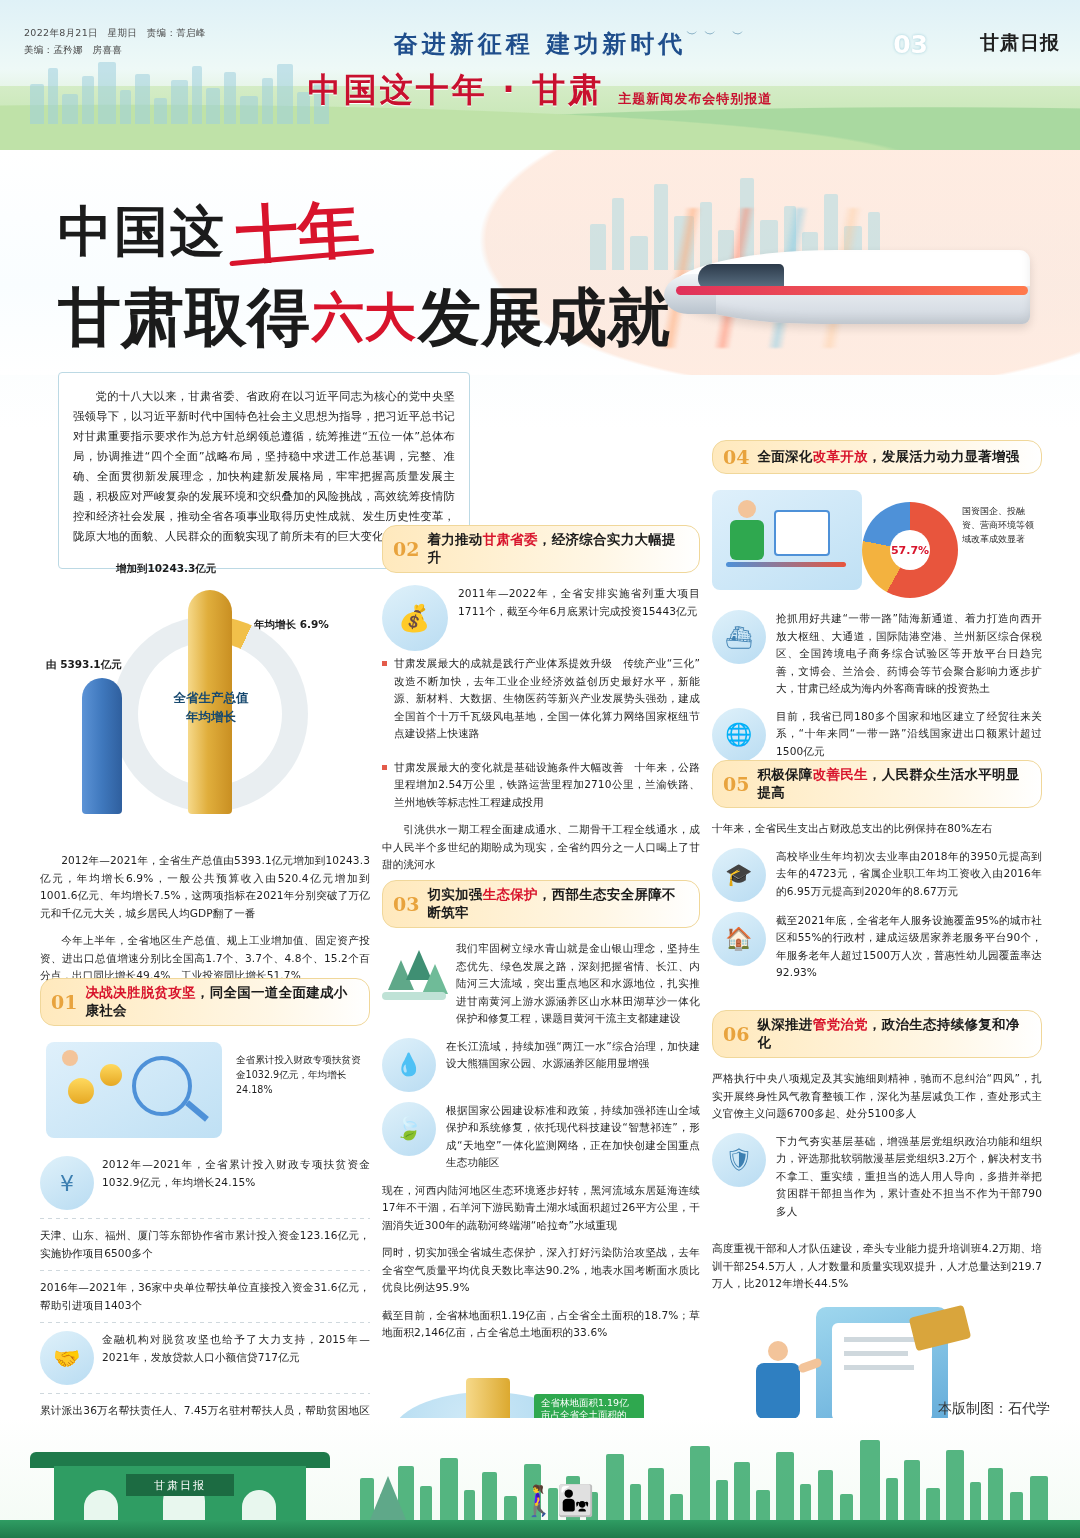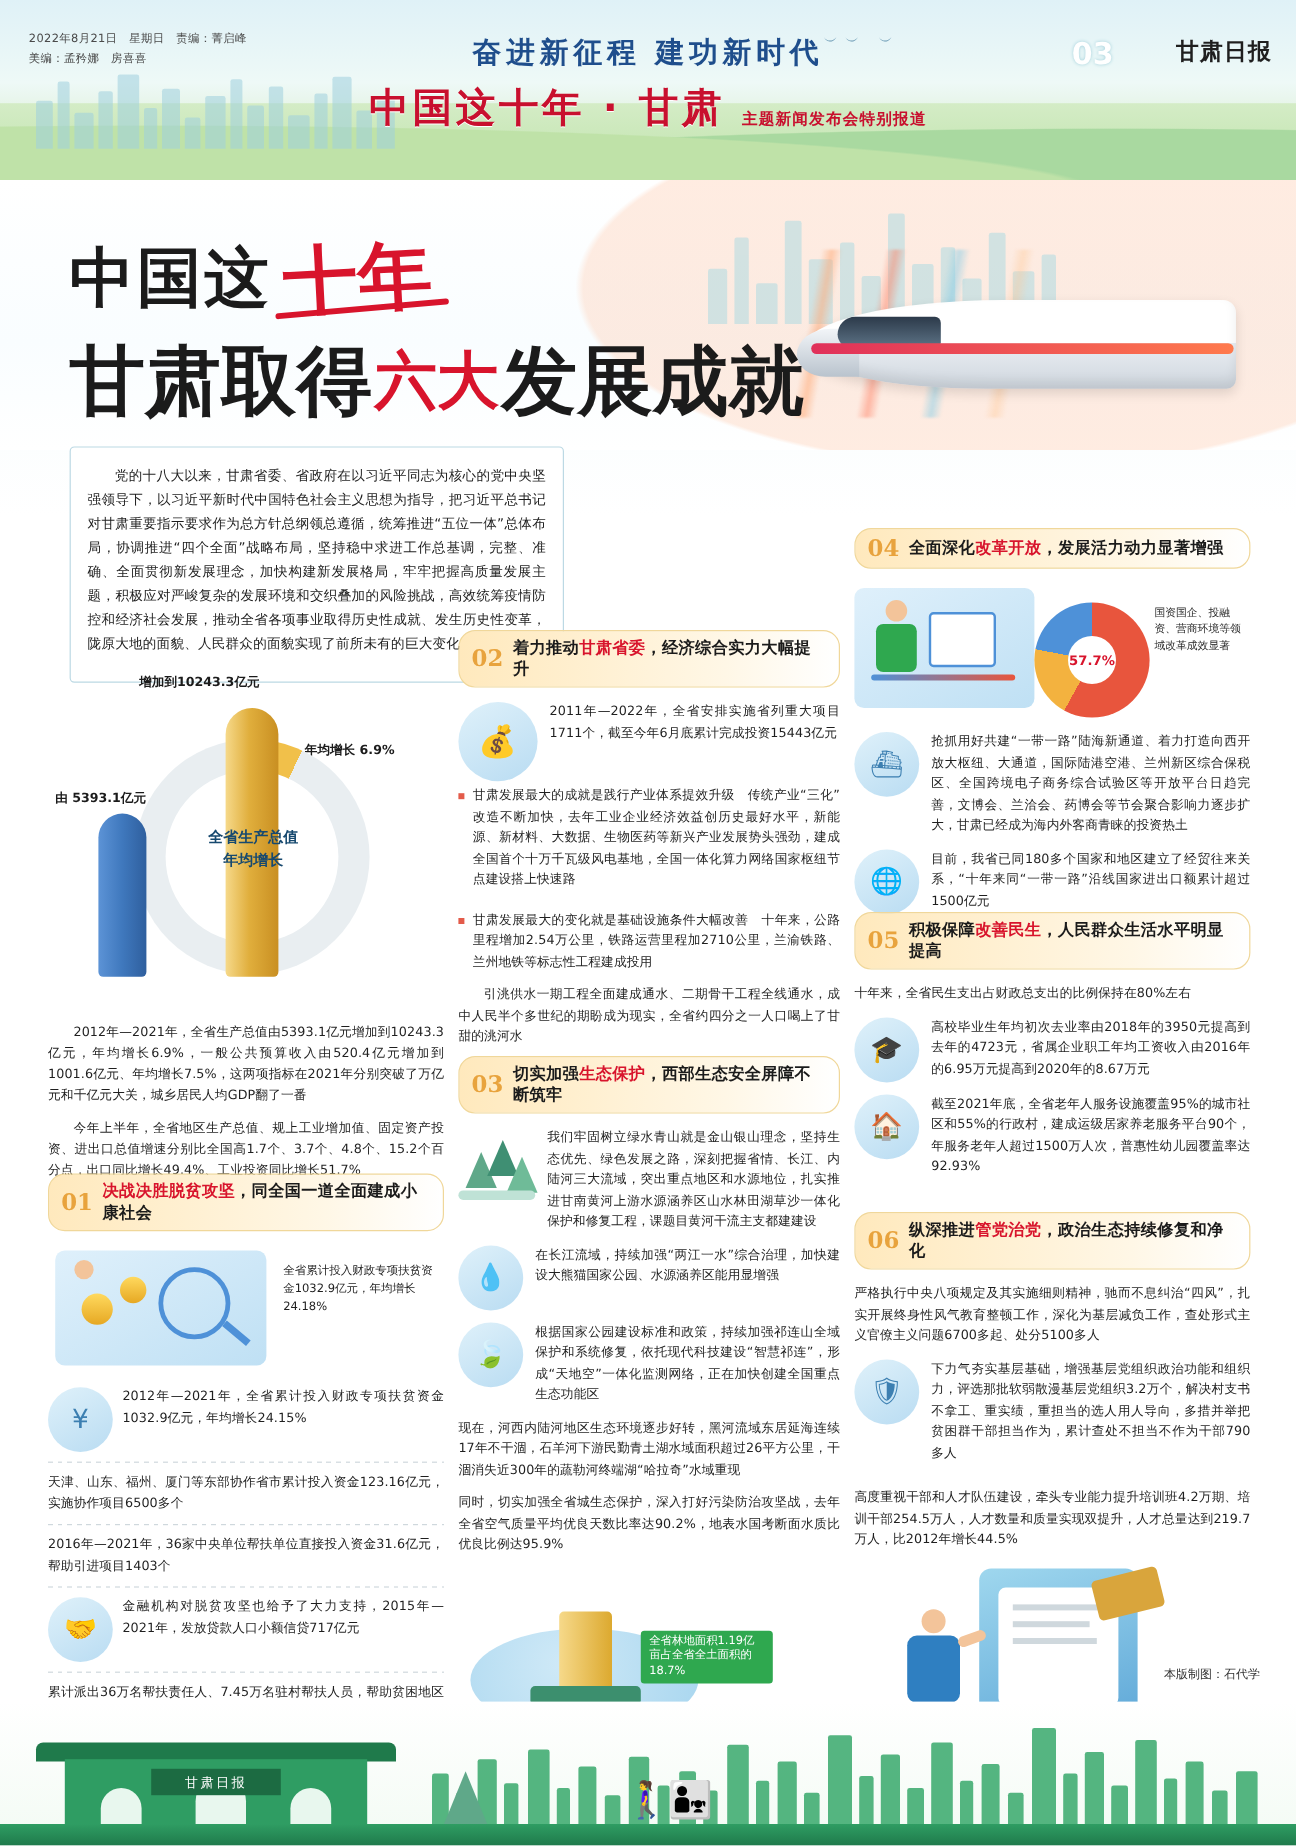--- a/index.html
+++ b/index.html
@@ -234,21 +234,21 @@
     position:absolute; left:0; bottom:52px; width:300px; height:16px;
     background:#1f7a4b; border-radius:6px 6px 0 0;
   }
   .gate-body { position:absolute; left:24px; bottom:0; width:252px; height:54px; background:#2f9d63; }
   .gate-plate {
     position:absolute; left:96px; bottom:24px; width:108px; height:22px; background:#1c6b42;
     color:#fff; font-size:11px; display:flex; align-items:center; justify-content:center; letter-spacing:2px;
   }
   .gate-arch { position:absolute; bottom:0; width:34px; height:30px; background:#e8f7ee; border-radius:17px 17px 0 0;}
   .credit {
-    position:absolute; right:30px; bottom:136px; font-size:10px; color:#333;
+    position:absolute; right:30px; bottom:120px; font-size:14px; color:#333;
   }
 
   
   .col2 { position:absolute; left:382px; width:318px; }
   .col3 { position:absolute; left:712px; width:330px; }
   .col1 { position:absolute; left:40px; width:330px; }
 </style>
 </head>
 <body>
 
@@ -443,20 +443,21 @@
     <div style="display:flex;gap:10px;align-items:flex-start;">
       <div class="icon-circle">🍃</div>
       <div class="para" style="flex:1">根据国家公园建设标准和政策，持续加强祁连山全域保护和系统修复，依托现代科技建设“智慧祁连”，形成“天地空”一体化监测网络，正在加快创建全国重点生态功能区</div>
     </div>
 
     <div style="height:10px"></div>
     <div class="para">现在，河西内陆河地区生态环境逐步好转，黑河流域东居延海连续17年不干涸，石羊河下游民勤青土湖水域面积超过26平方公里，干涸消失近300年的蔬勒河终端湖“哈拉奇”水域重现</div>
     <div style="height:10px"></div>
     <div class="para">同时，切实加强全省城生态保护，深入打好污染防治攻坚战，去年全省空气质量平均优良天数比率达90.2%，地表水国考断面水质比优良比例达95.9%</div>
     <div style="height:10px"></div>
+    <div class="para">截至目前，全省林地面积1.19亿亩，占全省全土面积的18.7%；草地面积2,146亿亩，占全省总土地面积的33.6%</div>
 
     <div style="position:relative;height:150px;margin-top:6px;">
       <div style="position:absolute;left:10px;top:44px;width:190px;height:86px;border-radius:50%;
                   background:radial-gradient(circle at 40% 35%, #cfe9f7, #a8d6ef);"></div>
       <div style="position:absolute;left:84px;top:30px;width:44px;height:66px;
                   background:linear-gradient(90deg,#f6d98a,#dca92f);border-radius:4px;"></div>
       <div style="position:absolute;left:60px;top:92px;width:92px;height:16px;background:#3c8f6e;border-radius:4px;"></div>
       <div class="badge-green" style="position:absolute;left:152px;top:46px;width:110px;">全省林地面积1.19亿亩占全省全土面积的18.7%</div>
     </div>
   </div>

